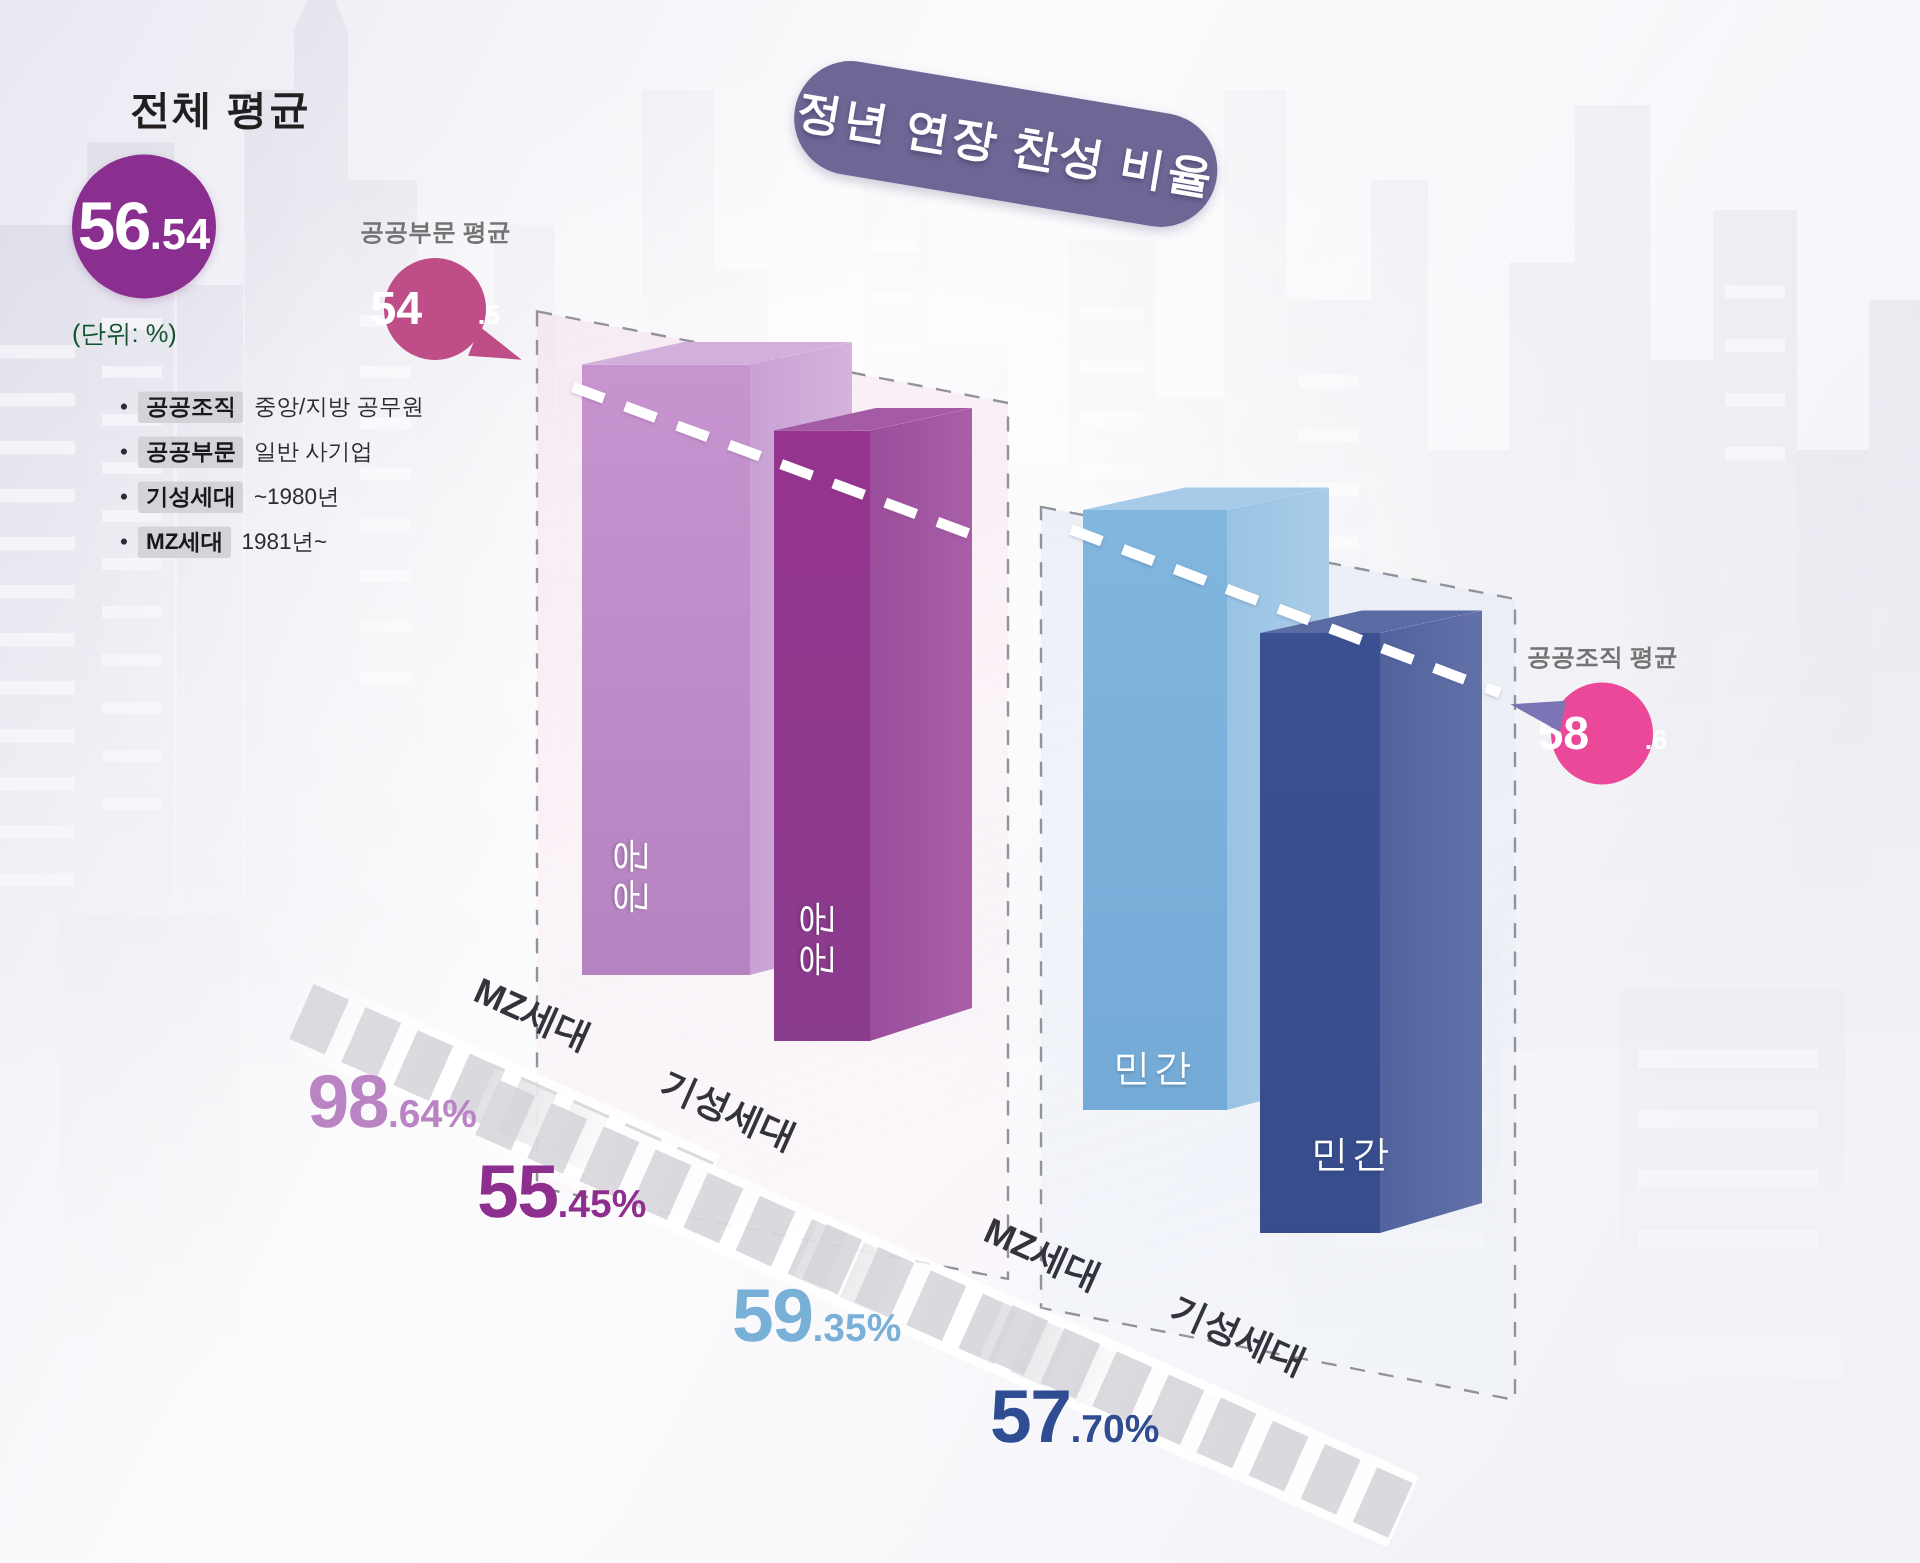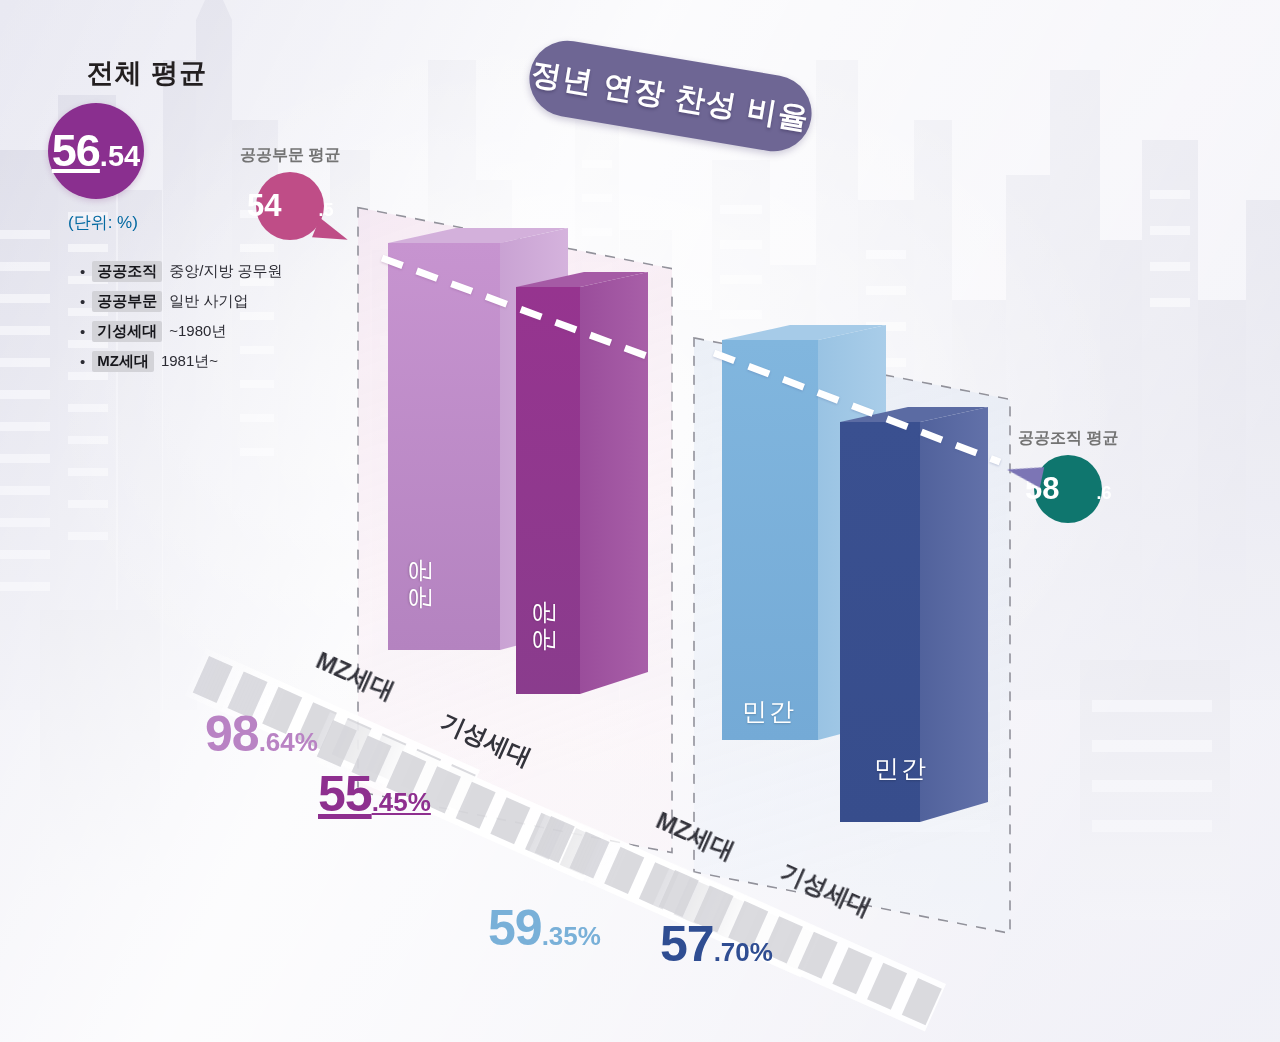--- a/index.html
+++ b/index.html
@@ -27,24 +27,24 @@
   .panel{position:absolute;left:0;top:55px;width:300px;}
   .panel-title{
     text-align:center;font-size:27px;font-weight:bold;color:#231f20;
     letter-spacing:1px;margin-left:-6px;
   }
   .total-circle{
     position:absolute;left:48px;top:48px;width:96px;height:96px;border-radius:50%;
     background:#8a2f8f;display:flex;align-items:baseline;justify-content:center;
     box-shadow:0 2px 6px rgba(120,40,125,.22);
   }
-  .total-int{color:#fff;font-size:45px;font-weight:bold;line-height:96px;letter-spacing:-1px;text-decoration:underline;}
+  .total-int{color:#fff;font-size:45px;font-weight:bold;line-height:96px;letter-spacing:-1px;}
   .total-dec{color:#fff;font-size:29px;font-weight:bold;}
   .unit{
-    position:absolute;left:68px;top:156px;font-size:17px;color:#0369a1;
+    position:absolute;left:48px;top:156px;font-size:17px;color:#14532d;
   }
   .legend{position:absolute;left:40px;top:190px;}
   .legend li{
     list-style:none;font-size:15px;color:#2b2b33;margin:0 0 9px 0;
     display:flex;align-items:center;white-space:nowrap;
   }
   .legend li:before{content:"•";margin-right:7px;color:#2b2b33;font-size:15px;}
   .lg-key{
     background:#d3d3d8;font-weight:bold;padding:1px 5px;border-radius:2px;margin-right:7px;color:#17171c;
   }
@@ -77,36 +77,36 @@
   .co-tail{position:absolute;width:0;height:0;}
 
   #callout-public{left:240px;top:145px;}
   #callout-public .co-bubble{background:#c0518c;background:#bf4d87;margin:6px auto 0 auto;}
   #callout-public .co-tail{
     right:-26px;bottom:2px;
     border-left:34px solid #bf4d87;border-top:10px solid transparent;border-bottom:11px solid transparent;
     transform:rotate(22deg);transform-origin:left center;
   }
   #callout-private{left:1018px;top:428px;}
-  #callout-private .co-bubble{background:#0f766e;margin:6px auto 0 auto;}
+  #callout-private .co-bubble{background:#ec4899;margin:6px auto 0 auto;}
   #callout-private .co-tail{
     left:-28px;top:12px;
     border-right:36px solid #7c75b5;border-top:10px solid transparent;border-bottom:11px solid transparent;
     transform:rotate(12deg);transform-origin:right center;
   }
 
   
   .vlabel{position:absolute;white-space:nowrap;}
   .vlabel .v-int{font-size:50px;font-weight:bold;letter-spacing:-1px;}
   .vlabel .v-dec{font-size:26px;font-weight:bold;}
   #val-pub-mz{left:205px;top:705px;}
   #val-pub-mz .v-int,#val-pub-mz .v-dec{color:#b983c4;}
   #val-pub-old{left:318px;top:765px;}
-  #val-pub-old .v-int,#val-pub-old .v-dec{color:#8e2f8f;text-decoration:underline;}
-  #val-pri-mz{left:488px;top:899px;}
+  #val-pub-old .v-int,#val-pub-old .v-dec{color:#8e2f8f;}
+  #val-pri-mz{left:488px;top:848px;}
   #val-pri-mz .v-int,#val-pri-mz .v-dec{color:#79b0d8;}
   #val-pri-old{left:660px;top:915px;}
   #val-pri-old .v-int,#val-pri-old .v-dec{color:#2f4d92;}
 
   
   .bartext{
     position:absolute;color:#fff;font-size:25px;font-weight:500;
     text-shadow:0 1px 2px rgba(0,0,0,.18);letter-spacing:2px;
   }
   .rot-v{transform:rotate(90deg);transform-origin:left top;}

